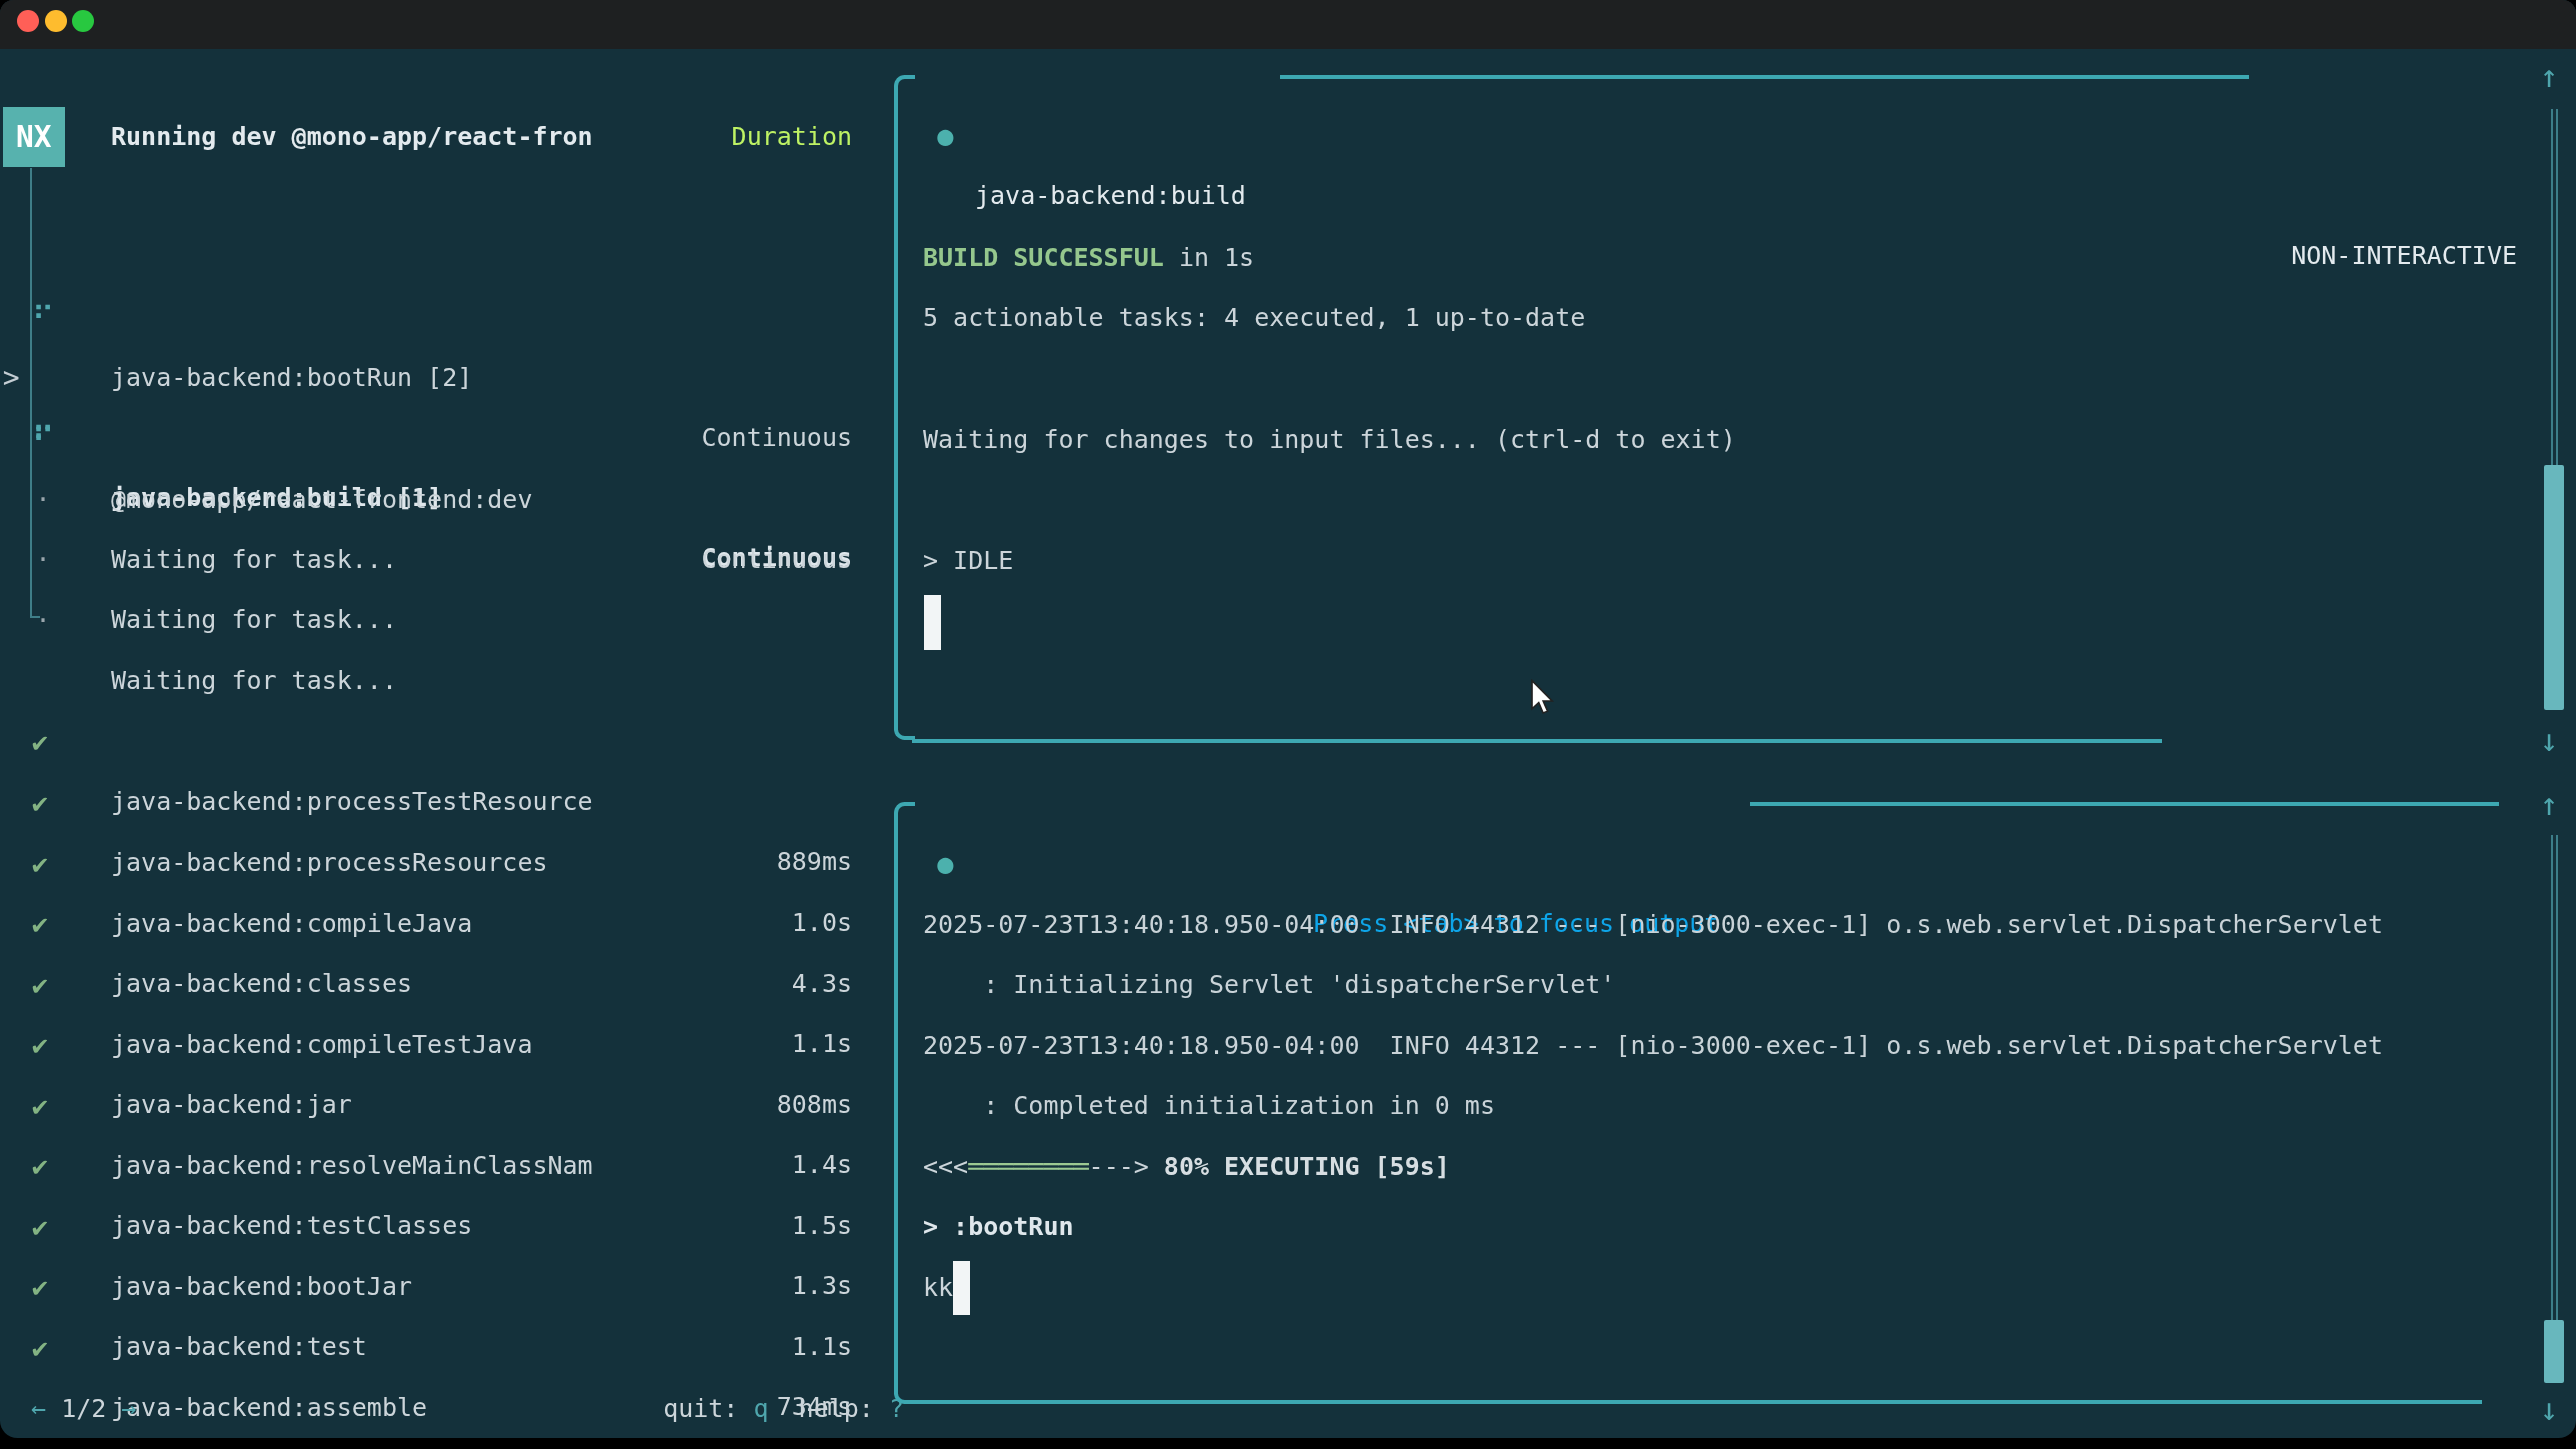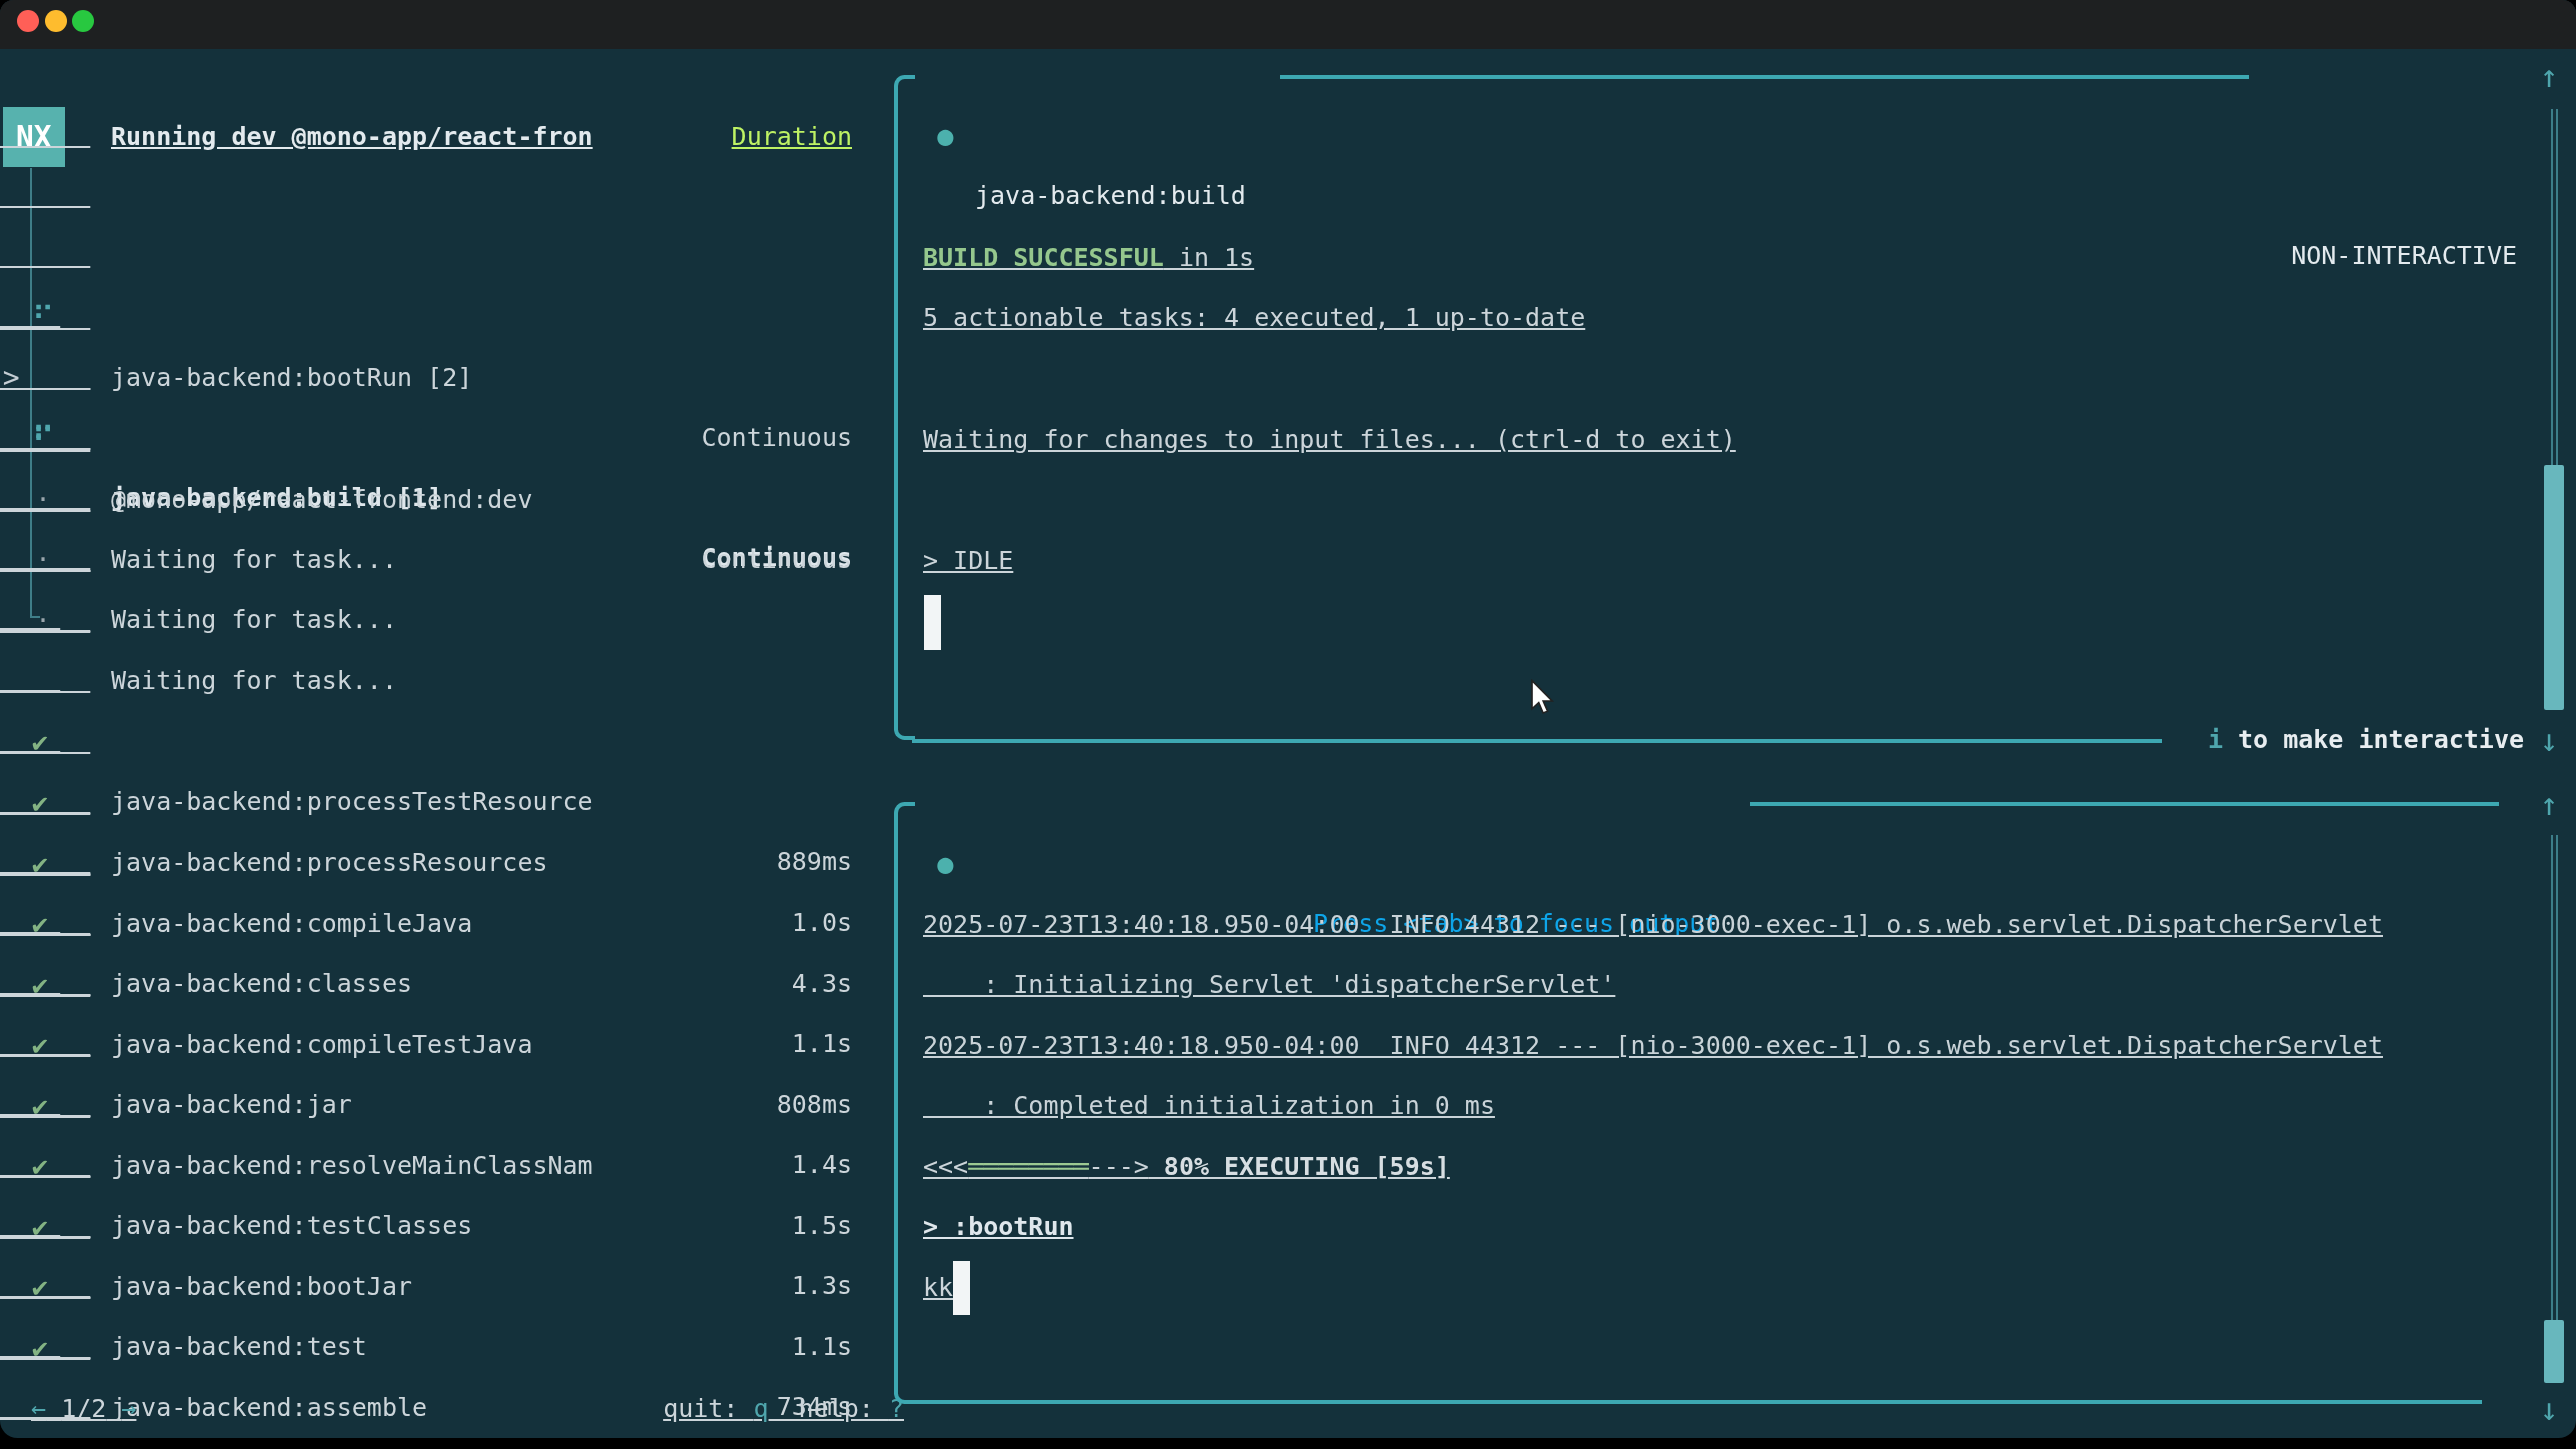--- a/index.html
+++ b/index.html
@@ -6,21 +6,21 @@
     font-family:"DejaVu Sans Mono",monospace;}
   .window{position:absolute;left:0;top:0;width:2576px;height:1438px;background:#14313b;
     border-radius:13.4px 13.4px 17.4px 17.4px;overflow:hidden;}
   .titlebar{position:absolute;left:0;top:0;width:100%;height:49px;background:#1e2021;}
   .light{position:absolute;top:10px;width:22px;height:22px;border-radius:50%;}
   .light.red{left:17.4px;background:#ff5f57;}
   .light.yellow{left:45px;background:#febc2e;}
   .light.green{left:72px;background:#28c840;}
   .term{position:absolute;left:0;top:49px;width:2576px;height:1389px;
     font-size:25px;color:#ccd5da;}
-  .row{position:absolute;height:60px;line-height:60px;white-space:pre;text-decoration:underline;}
+  .row{position:absolute;height:60px;line-height:60px;white-space:pre;}
   
   .nx-badge{position:absolute;left:2.7px;top:58px;width:62px;height:60px;background:#57b2ae;
     color:#fff;font-weight:bold;font-size:29.5px;text-align:center;line-height:60px;}
   .sb-title{left:111px;top:58px;font-weight:bold;color:#e3eaee;}
   .sb-duration{top:58px;right:1724px;color:#bef264;}
   .tree-line{position:absolute;left:29.5px;top:119px;width:2px;height:448px;background:#3f7e88;}
   .tree-stub{position:absolute;left:29.5px;top:567px;width:10.7px;height:2px;background:#3f7e88;}
   .srow{left:0;width:892px;}
   .srow .icon{position:absolute;left:27px;width:32px;text-align:center;color:#4fa6ad;font-size:31px;}
   .srow .dot-icon{position:absolute;left:27px;width:32px;text-align:center;color:#9aa6ac;}
@@ -178,21 +178,20 @@
     <div class="row pcontent" style="top:179px"><span class="green-b">BUILD SUCCESSFUL</span><span> in 1s</span></div>
     <div class="row pcontent" style="top:239px">5 actionable tasks: 4 executed, 1 up-to-date</div>
     <div class="row pcontent" style="top:361px">Waiting for changes to input files... (ctrl-d to exit)</div>
     <div class="row pcontent" style="top:482px">&gt; IDLE</div>
     <div class="cursor" style="left:924px;top:546px;height:55px"></div>
 
     <div class="scroll-track" style="top:60px;height:356px"></div>
     <div class="scroll-thumb" style="top:416px;height:245px"></div>
 
     <div class="hline" style="left:912px;top:690px;width:1250px"></div>
-    <div class="hint-row" style="top:661px"><span class="hint-key">i</span><span> to make interactive</span></div>
     <div class="scroll-arrow" style="top:661px">↓</div>
 
     <div class="pane-frame frame2"></div>
     <div class="hline" style="left:1750px;top:753px;width:749px"></div>
     <div class="row pane-header" style="left:0;top:725px;width:2576px">
       <span class="pane-dot">●</span>
       <span class="pane-hint">Press &lt;tab&gt; to focus output</span>
     </div>
     <div class="scroll-arrow" style="top:725px">↑</div>
 

